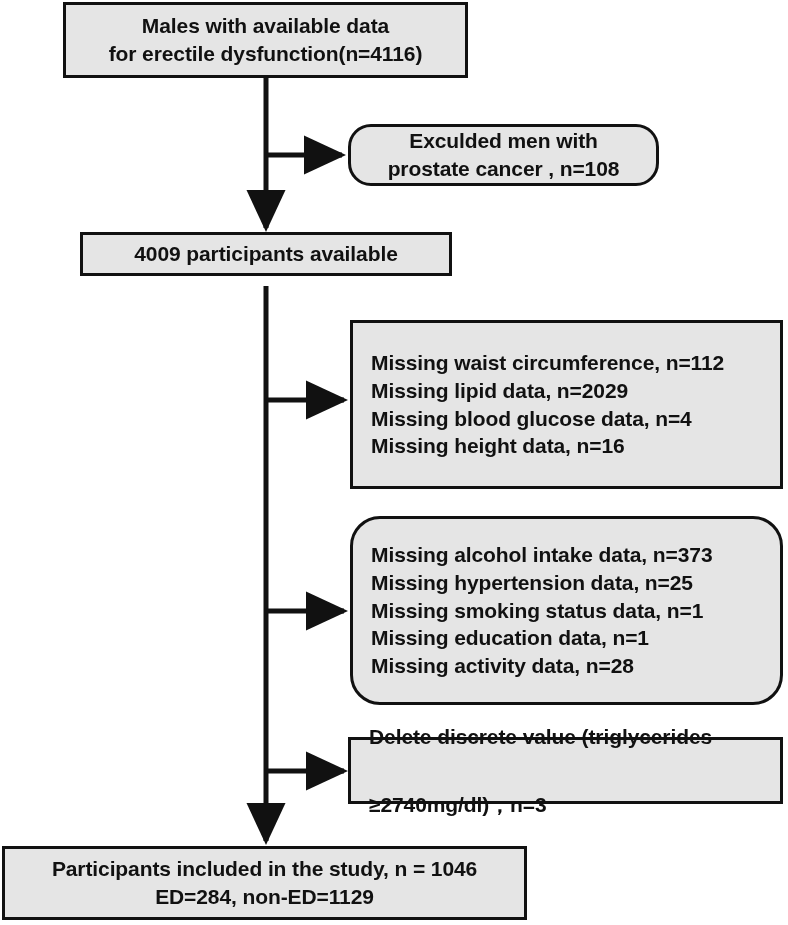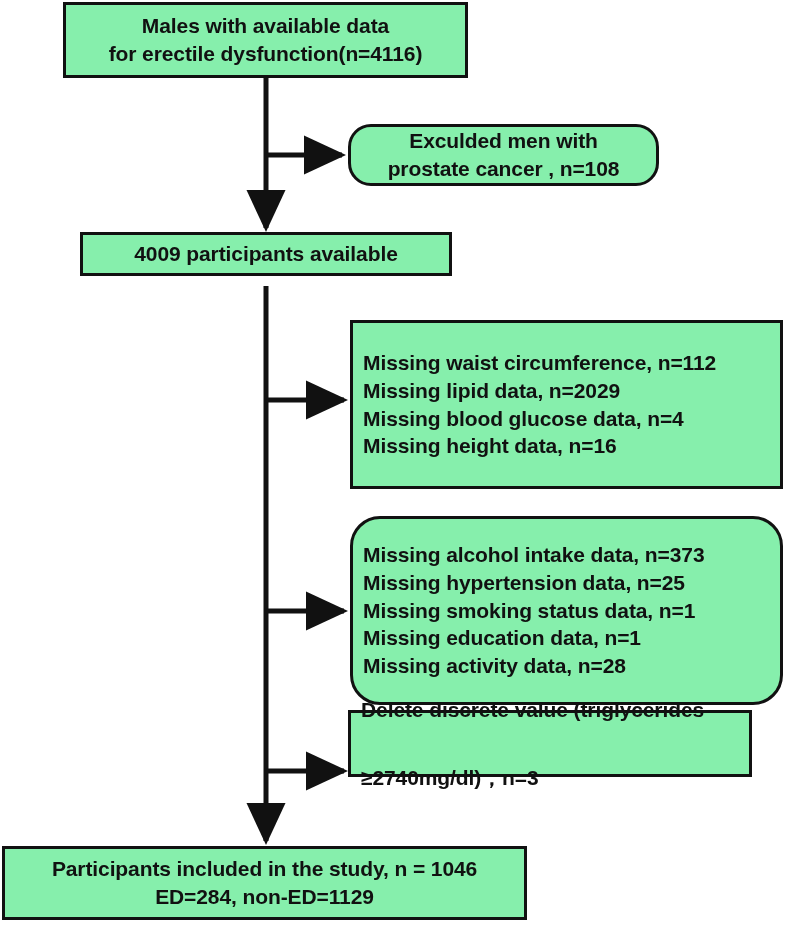--- a/index.html
+++ b/index.html
@@ -13,39 +13,39 @@
   #flowchart-root {
     position: relative;
     width: 788px;
     height: 925px;
     background: #ffffff;
     overflow: hidden;
   }
   .node {
     position: absolute;
     box-sizing: border-box;
-    background: #86efac;
+    background: #e5e5e5;
     border: 3px solid #111111;
     display: flex;
     flex-direction: column;
     justify-content: center;
     color: #111111;
     font-size: 21px;
     line-height: 1.33;
     font-weight: 600;
     letter-spacing: -0.1px;
   }
   .node.center {
     align-items: center;
     text-align: center;
   }
   .node.left {
     align-items: flex-start;
     text-align: left;
-    padding-left: 10px;
+    padding-left: 18px;
   }
   .node .line {
     white-space: pre;
     display: block;
   }
   svg.connectors {
     position: absolute;
     left: 0;
     top: 0;
     width: 788px;
@@ -99,21 +99,21 @@
   </div>
 
   <div class="node left" style="left:350px; top:516px; width:433px; height:189px;border-radius:30px;">
     <span class="line">Missing alcohol intake data, n=373</span>
     <span class="line">Missing hypertension data, n=25</span>
     <span class="line">Missing smoking status data, n=1</span>
     <span class="line">Missing education data, n=1</span>
     <span class="line">Missing activity data, n=28</span>
   </div>
 
-  <div class="node left" style="left:348px; top:710px; width:404px; height:67px;gap:40px;">
+  <div class="node left" style="left:348px; top:737px; width:435px; height:67px;gap:40px;">
     <span class="line">Delete discrete value (triglycerides</span>
     <span class="line">≥2740mg/dl)，n=3</span>
   </div>
 
   <div class="node center" style="left:2px; top:846px; width:525px; height:74px;">
     <span class="line">Participants included in the study, n = 1046</span>
     <span class="line">ED=284, non-ED=1129</span>
   </div>
 
 </div>

